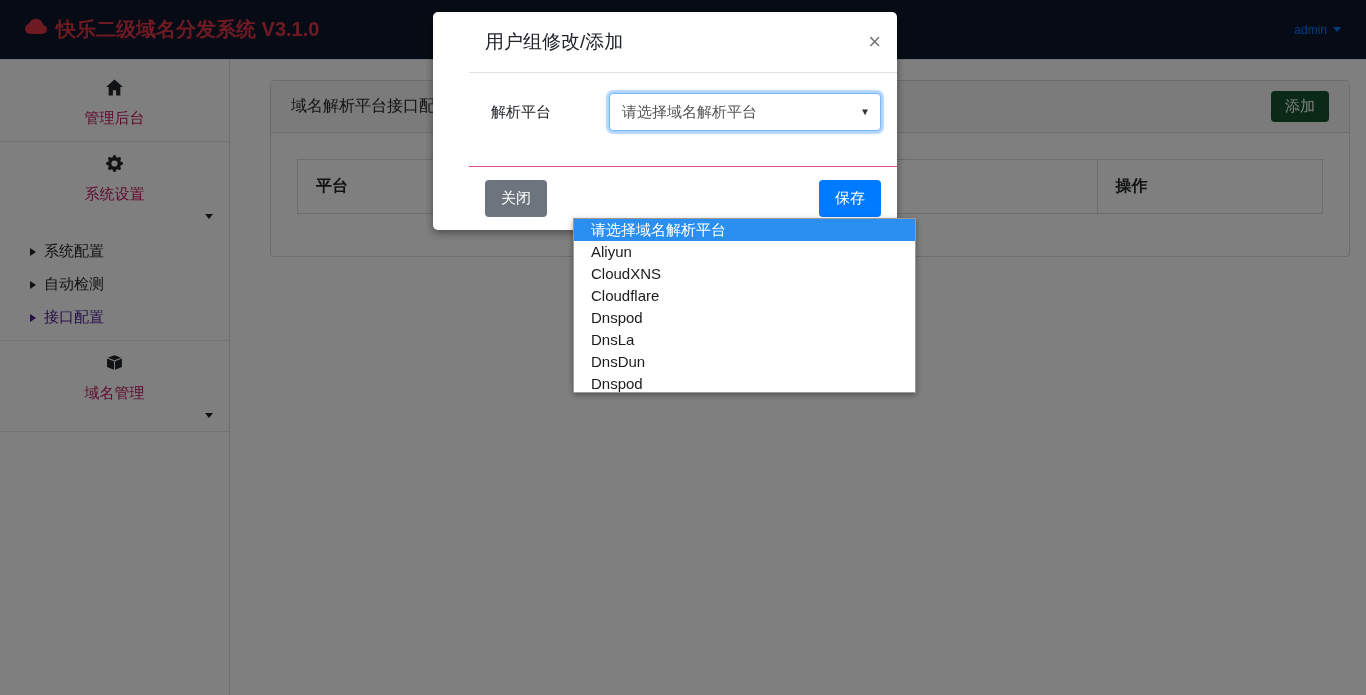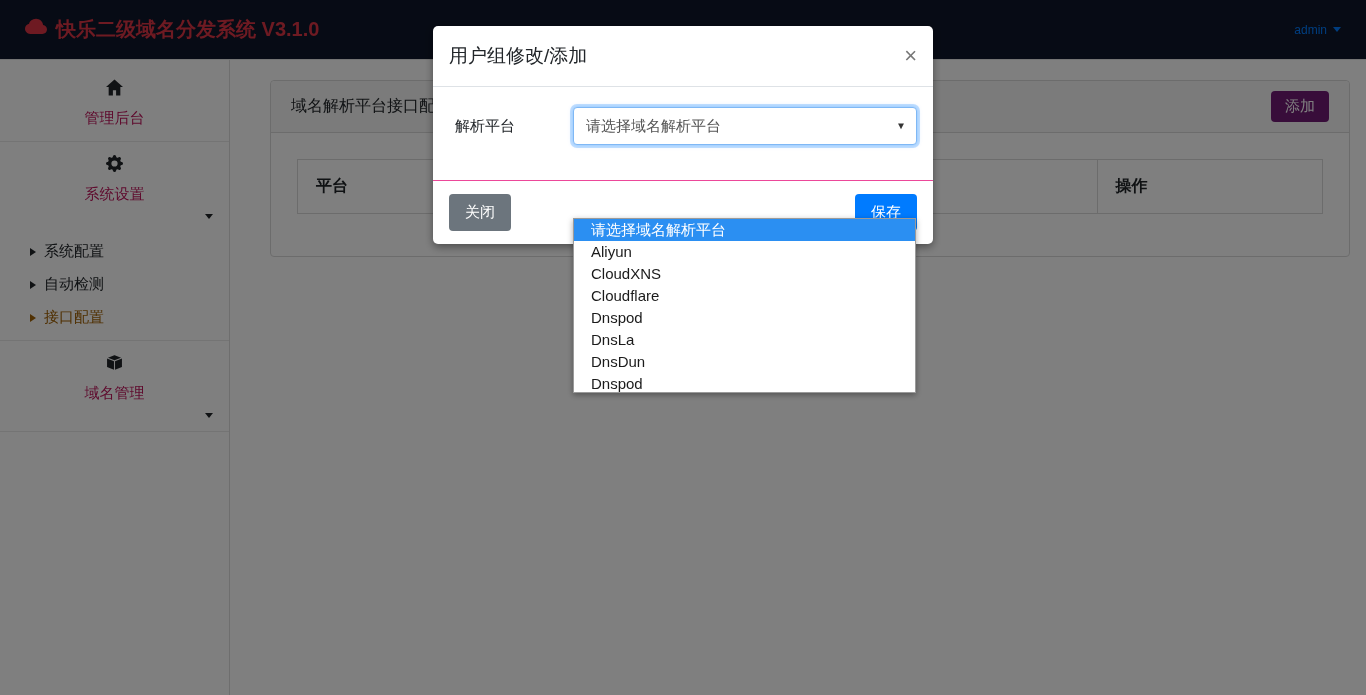--- a/index.html
+++ b/index.html
@@ -16,42 +16,42 @@
 
   
   .layout { display:flex; height:635px; }
   .sidebar { width:230px; background:#fff; border-right:1px solid #ddd; padding-top:6px; }
   .side-item { display:flex; align-items:center; gap:10px; padding:13px 16px; font-size:15px; color:#be185d; cursor:pointer;flex-direction:column; }
   .side-item svg { fill:#212529; flex:0 0 auto; }
   .side-item .caret-down { margin-left:auto; color:#212529; }
   .side-sep { border-bottom:1px solid #e9e9e9; }
   .submenu { padding:3px 0 6px 0; }
   .submenu-item { display:flex; align-items:center; gap:8px; padding:7px 16px 7px 30px; font-size:15px; color:#212529; cursor:pointer; }
-  .submenu-item.active { color:#a16207; }
+  .submenu-item.active { color:#4c1d95; }
   .tri-right { width:0; height:0; border-top:4px solid transparent; border-bottom:4px solid transparent; border-left:6px solid currentColor; display:inline-block; }
 
   .main { flex:1; padding:20px 16px 0 40px; background:#fff; }
 
   
   .card { border:1px solid #d9d9d9; border-radius:4px; background:#fff; }
   .card-header { background:#f7f7f7; border-bottom:1px solid #d9d9d9; border-radius:4px 4px 0 0;
                  padding:10px 20px; display:flex; align-items:center; justify-content:space-between; min-height:51px; }
   .card-title { font-size:16px; color:#212529; }
   .btn { border:none; border-radius:4px; color:#fff; font-size:15px; cursor:pointer; font-family:inherit; }
-  .btn-add { background:#701a75; padding:6px 14px; }
+  .btn-add { background:#14532d; padding:6px 14px; }
   .card-body { padding:26px; }
   table.cfg { width:100%; border-collapse:collapse; margin-bottom:16px; }
   table.cfg th { border:1px solid #d9d9d9; text-align:left; font-weight:bold; font-size:16px; padding:16px 18px; }
   th.col-platform { width:78%; }
   th.col-action { width:22%; }
 
   
   .backdrop { position:fixed; inset:0; background:rgba(0,0,0,0.5); z-index:100; }
-  .modal { position:fixed; left:433px; top:26px; width:500px; background:#fff; border-radius:5px;
-           box-shadow:0 3px 9px rgba(0,0,0,.4); z-index:200; }
+  .modal { position:fixed; left:433px; top:12px; width:464px; background:#fff; border-radius:5px;
+           box-shadow:0 3px 9px rgba(0,0,0,.4); z-index:200;padding-left:36px; }
   .modal-header { padding:17px 16px; border-bottom:1px solid #dee2e6; display:flex; align-items:center; justify-content:space-between; }
   .modal-title { font-size:19px; color:#212529; }
   .modal-close { background:none; border:none; font-size:22px; color:#777; cursor:pointer; line-height:1; font-family:inherit; }
   .modal-body { padding:20px 16px 35px 22px; display:flex; align-items:center;font-family:Liberation Mono, monospace; }
   .field-label { width:118px; font-size:15px; color:#212529; }
   .select-box { flex:1; height:38px; border:1px solid #7fb8f5; border-radius:4px;
                 box-shadow:0 0 0 3px rgba(0,123,255,.22), 0 0 5px rgba(0,123,255,.35);
                 display:flex; align-items:center; justify-content:space-between; padding:0 12px;
                 font-size:15px; color:#555; cursor:pointer; background:#fff; }
   .select-caret { font-size:10px; color:#333; }

